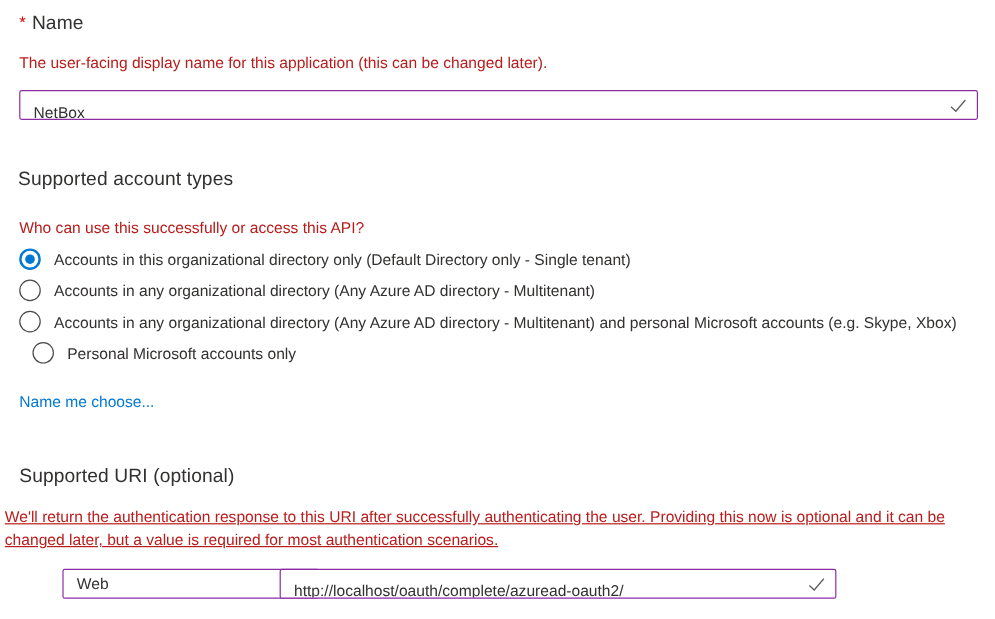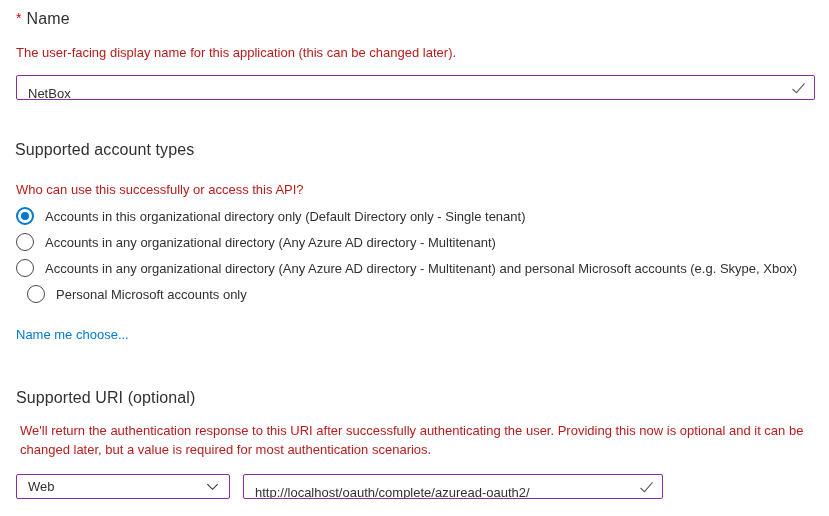--- a/index.html
+++ b/index.html
@@ -108,20 +108,21 @@
     height: 25px;
     border: 1px solid #8a2da5;
     border-radius: 2px;
     background: #ffffff;
     display: flex;
     align-items: center;
     padding: 0 9px 0 11px;
     font-size: 13px;
     color: #323130;
     cursor: pointer;
+    margin-left: 36px;
   }
   .select-box .chev { margin-left: auto; line-height: 0; }
 </style>
 </head>
 <body>
 
 <div class="page">
 
   <div class="abs section-title" style="left:16px; top:10px;">
     <span class="required-star">*</span><span>Name</span>
@@ -167,32 +168,32 @@
     <span class="radio-circle">
         <span class="radio-dot"></span>
       </span>
     <span class="radio-label">Personal Microsoft accounts only</span>
   </div>
 
   <a class="abs link" style="left:16px; top:327px;">Name me choose...</a>
 
   <div class="abs section-title" style="left:16px; top:389px;">Supported URI (optional)</div>
 
-  <div class="abs desc-text" style="left:20px; top:421px; width:801px;">We'll return the authentication response to this URI after successfully authenticating the user. Providing this now is optional and it can be changed later, but a value is required for most authentication scenarios.</div>
+  <div class="abs desc-text" style="left:4px; top:421px; width:801px;text-decoration:underline;">We'll return the authentication response to this URI after successfully authenticating the user. Providing this now is optional and it can be changed later, but a value is required for most authentication scenarios.</div>
 
   <div class="select-box" style="left:16px; top:474px; width:214px;">
     <span>Web</span>
     <span class="chev">
       <svg width="15" height="15" viewBox="0 0 16 16">
           <path d="M2.5 5.5 L8 11 L13.5 5.5" stroke="#323130" stroke-width="1.2" fill="none"></path>
         </svg>
     </span>
   </div>
 
-  <div class="input-wrap" style="left:243px; top:474px; width:420px;">
+  <div class="input-wrap" style="left:233px; top:474px; width:464px;">
     <input class="text-input" type="text" value="http://localhost/oauth/complete/azuread-oauth2/" style="">
     <span class="valid-check">
       <svg width="17" height="17" viewBox="0 0 17 17">
           <path d="M2.5 9.5 L6.5 13.2 L14.5 3.8" stroke="#605e5c" stroke-width="1.1" fill="none"></path>
         </svg>
     </span>
   </div>
 
 </div>
 

